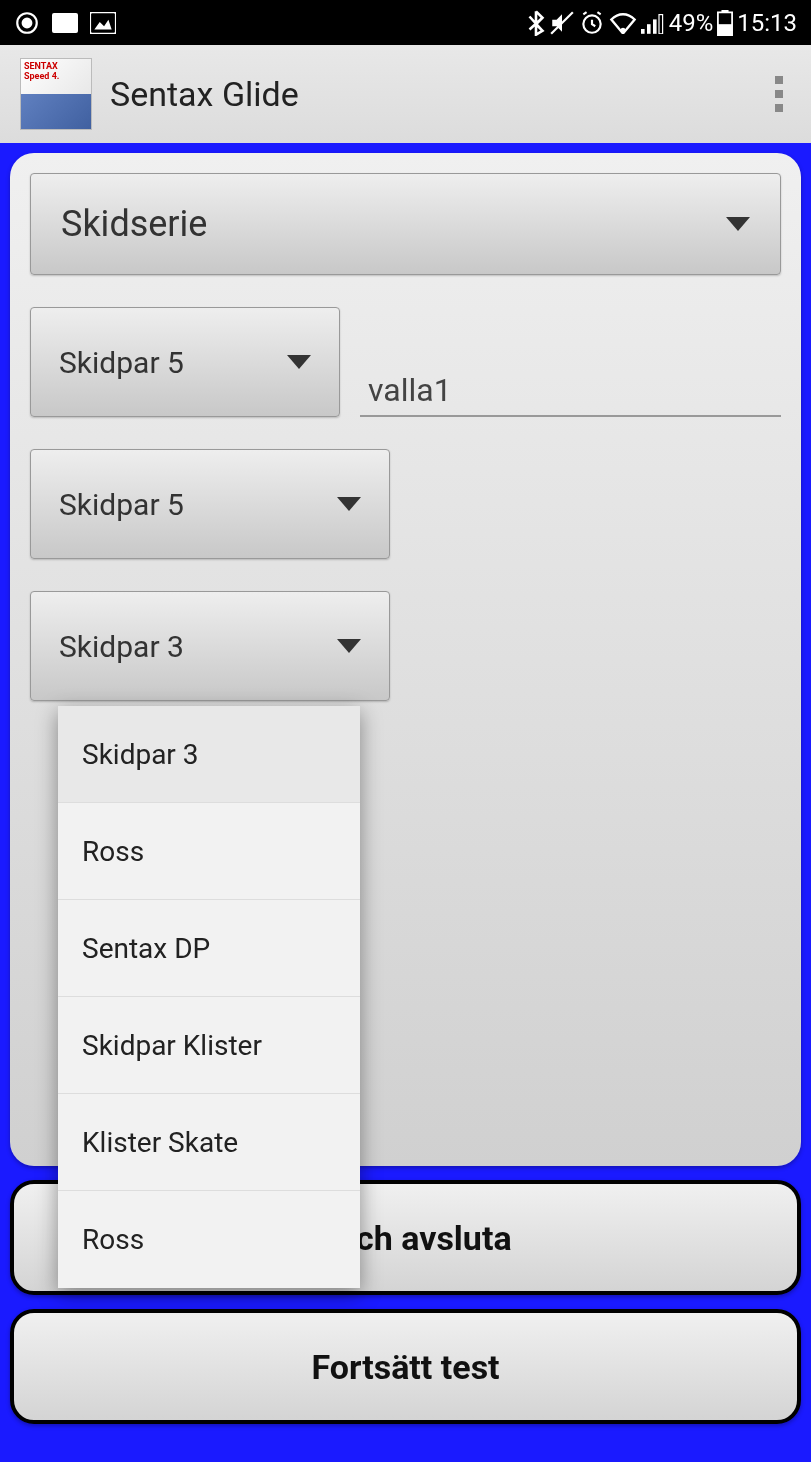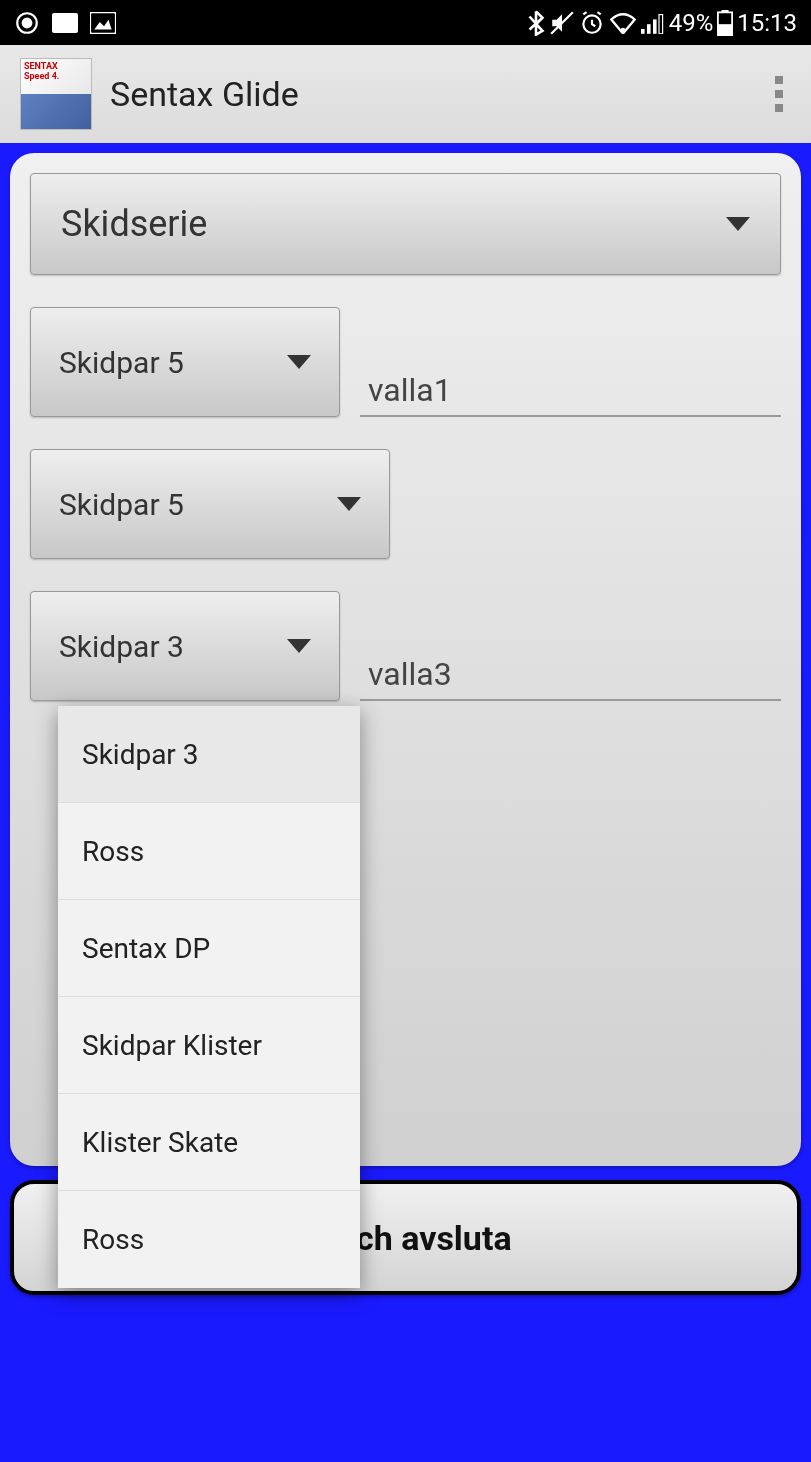--- a/index.html
+++ b/index.html
@@ -297,28 +297,30 @@
         <span>Skidpar 5</span>
         <span class="caret"></span>
       </div>
     </div>
 
     <div class="row">
       <div class="spinner-small">
         <span>Skidpar 3</span>
         <span class="caret"></span>
       </div>
-      <input class="text-input" value="valla3" style="">
     </div>
   </div>
 
   <div class="card button-card">
     <span>st och avsluta</span>
   </div>
 
+  <div class="card button-card">
+    <span>Fortsätt test</span>
+  </div>
 </div>
 
 <div class="dropdown-popup">
   <div class="dropdown-item">Skidpar 3</div>
   <div class="dropdown-item">Ross</div>
   <div class="dropdown-item">Sentax DP</div>
   <div class="dropdown-item">Skidpar Klister</div>
   <div class="dropdown-item">Klister Skate</div>
   <div class="dropdown-item">Ross</div>
 </div>

